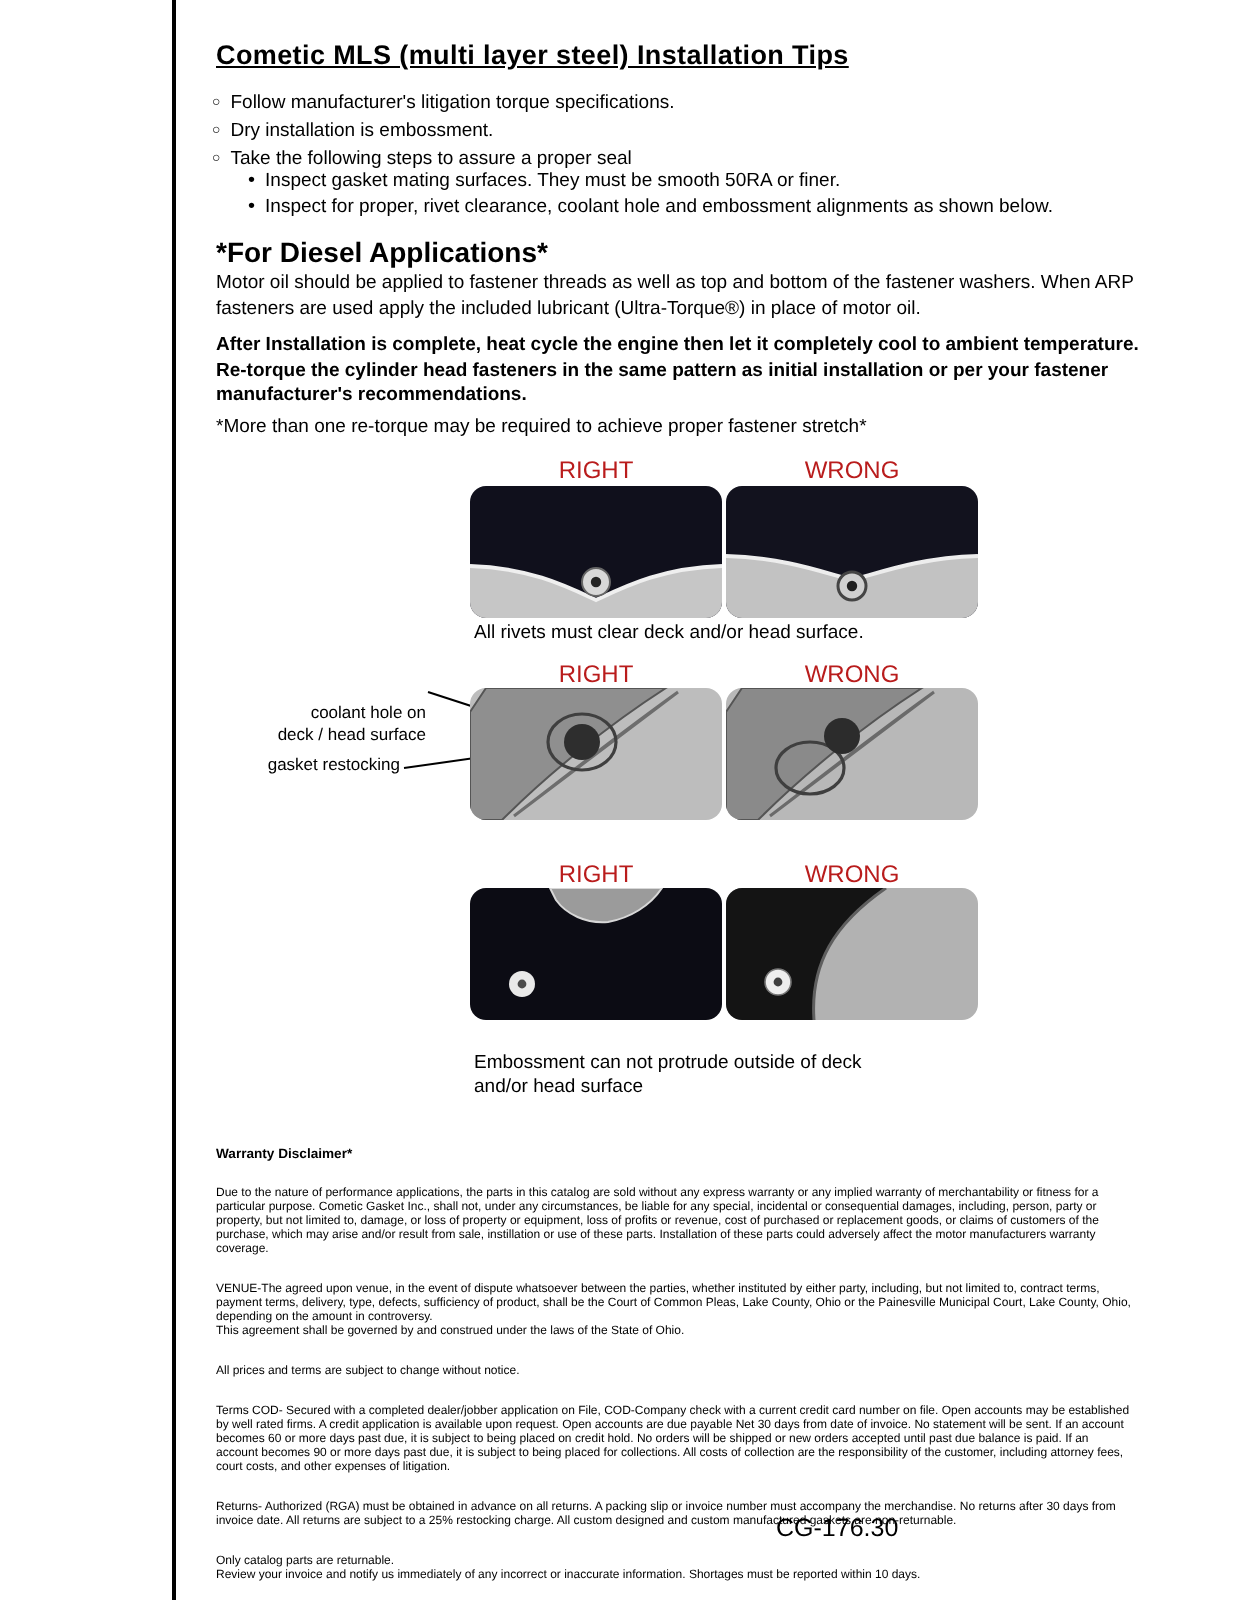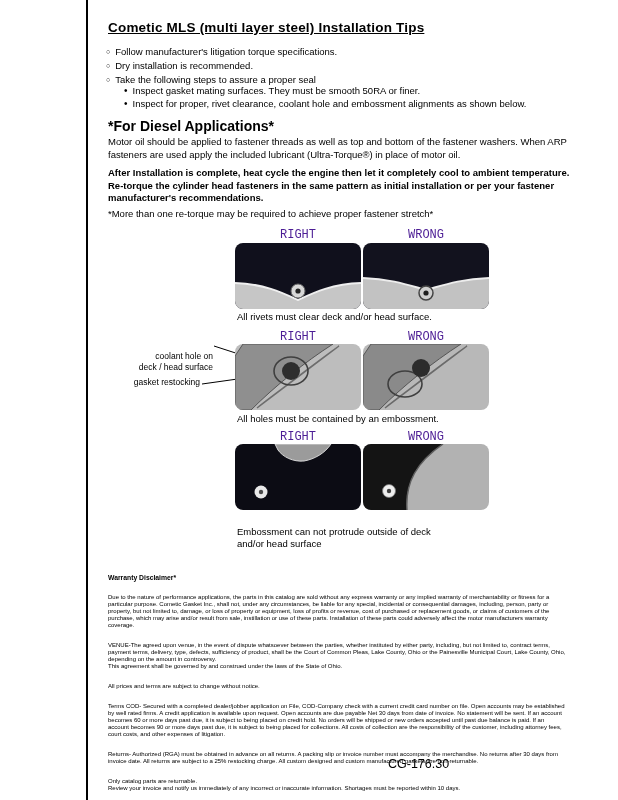--- a/index.html
+++ b/index.html
@@ -23,21 +23,21 @@
   ul.subtips li { font-size:9.5px; line-height:13px; }
   ul.subtips li::before { content:"\2022"; font-size:10px; margin-right:5px; }
 
   .diesel-heading { position:absolute; left:108px; top:118px; font-size:14px; font-weight:bold; }
   .para { position:absolute; left:108px; width:478px; font-size:9.5px; line-height:12.5px; }
   .para1 { top:136px; }
   .para2 { top:167px;font-weight:bold; }
   .note { position:absolute; left:108px; top:208px; font-size:9.5px; }
 
   .diagrams { position:absolute; left:0; top:226px; width:618px; height:320px; }
-  .rw-label { position:absolute; width:126px; text-align:center; font-size:12px; color:#4c1d95;font-family:Liberation Mono, monospace; }
+  .rw-label { position:absolute; width:126px; text-align:center; font-size:12px; color:#b91c1c; }
   .col-l { left:235px; }
   .col-r { left:363px; }
   .photo { position:absolute; width:126px; height:66px; }
   .caption { position:absolute; left:237px; font-size:9.5px; line-height:12px; }
   .pre { white-space:pre-line;margin-top:13px; }
 
   .callout { position:absolute; font-size:8.5px; line-height:10.5px; text-align:right; }
   .callout-coolant { left:95px; top:112px; width:118px; }
   .callout-emboss  { left:88px; top:151px; width:112px; }
   .arrows { position:absolute; left:200px; top:112px; }
@@ -51,21 +51,21 @@
 </head>
 <body>
 
 <div class="page">
   <div class="left-rule"></div>
 
   <h1 class="doc-title">Cometic MLS (multi layer steel) Installation Tips</h1>
 
   <ul class="tips">
     <li>Follow manufacturer's litigation torque specifications.</li>
-    <li>Dry installation is recommended.</li>
+    <li>Dry installation is embossment.</li>
     <li>Take the following steps to assure a proper seal</li>
   </ul>
   <ul class="subtips">
     <li>Inspect gasket mating surfaces.  They must be smooth 50RA or finer.</li>
     <li>Inspect for proper, rivet clearance, coolant hole and embossment alignments as shown below.</li>
   </ul>
 
   <h2 class="diesel-heading">*For Diesel Applications*</h2>
   <p class="para para1">Motor oil should be applied to fastener threads as well as top and bottom of the fastener washers. When ARP fasteners are used apply the included lubricant (Ultra-Torque®) in place of motor oil.</p>
   <p class="para para2">After Installation is complete, heat cycle the engine then let it completely cool to ambient temperature. Re-torque the cylinder head fasteners in the same pattern as initial installation or per your fastener manufacturer's recommendations.</p>
@@ -138,21 +138,20 @@
           </clipPath>
         </defs>
       <g clip-path="url(#c4)">
         <rect width="126" height="66" fill="#b8b8b8"></rect>
         <path d="M8,0 L98,0 C70,18 40,42 16,66 L0,66 L0,12 Z" fill="#8a8a8a" stroke="#555" stroke-width="1"></path>
         <path d="M104,2 C76,22 48,44 22,64 Z" fill="none" stroke="#6a6a6a" stroke-width="1.5"></path>
         <ellipse cx="42" cy="40" rx="17" ry="13" fill="none" stroke="#3f3f3f" stroke-width="1.6"></ellipse>
         <circle cx="58" cy="24" r="9" fill="#2c2c2c"></circle>
       </g>
     </svg>
-    <div class="caption" style="top:187px">All holes must be contained by an embossment.</div>
 
     <div class="rw-label col-l" style="top:204px">RIGHT</div>
     <div class="rw-label col-r" style="top:204px">WRONG</div>
 
     <svg class="photo col-l" style="top:218px" viewBox="0 0 126 66">
       <defs>
           <clipPath id="c5">
             <rect width="126" height="66" rx="8"></rect>
           </clipPath>
         </defs>

